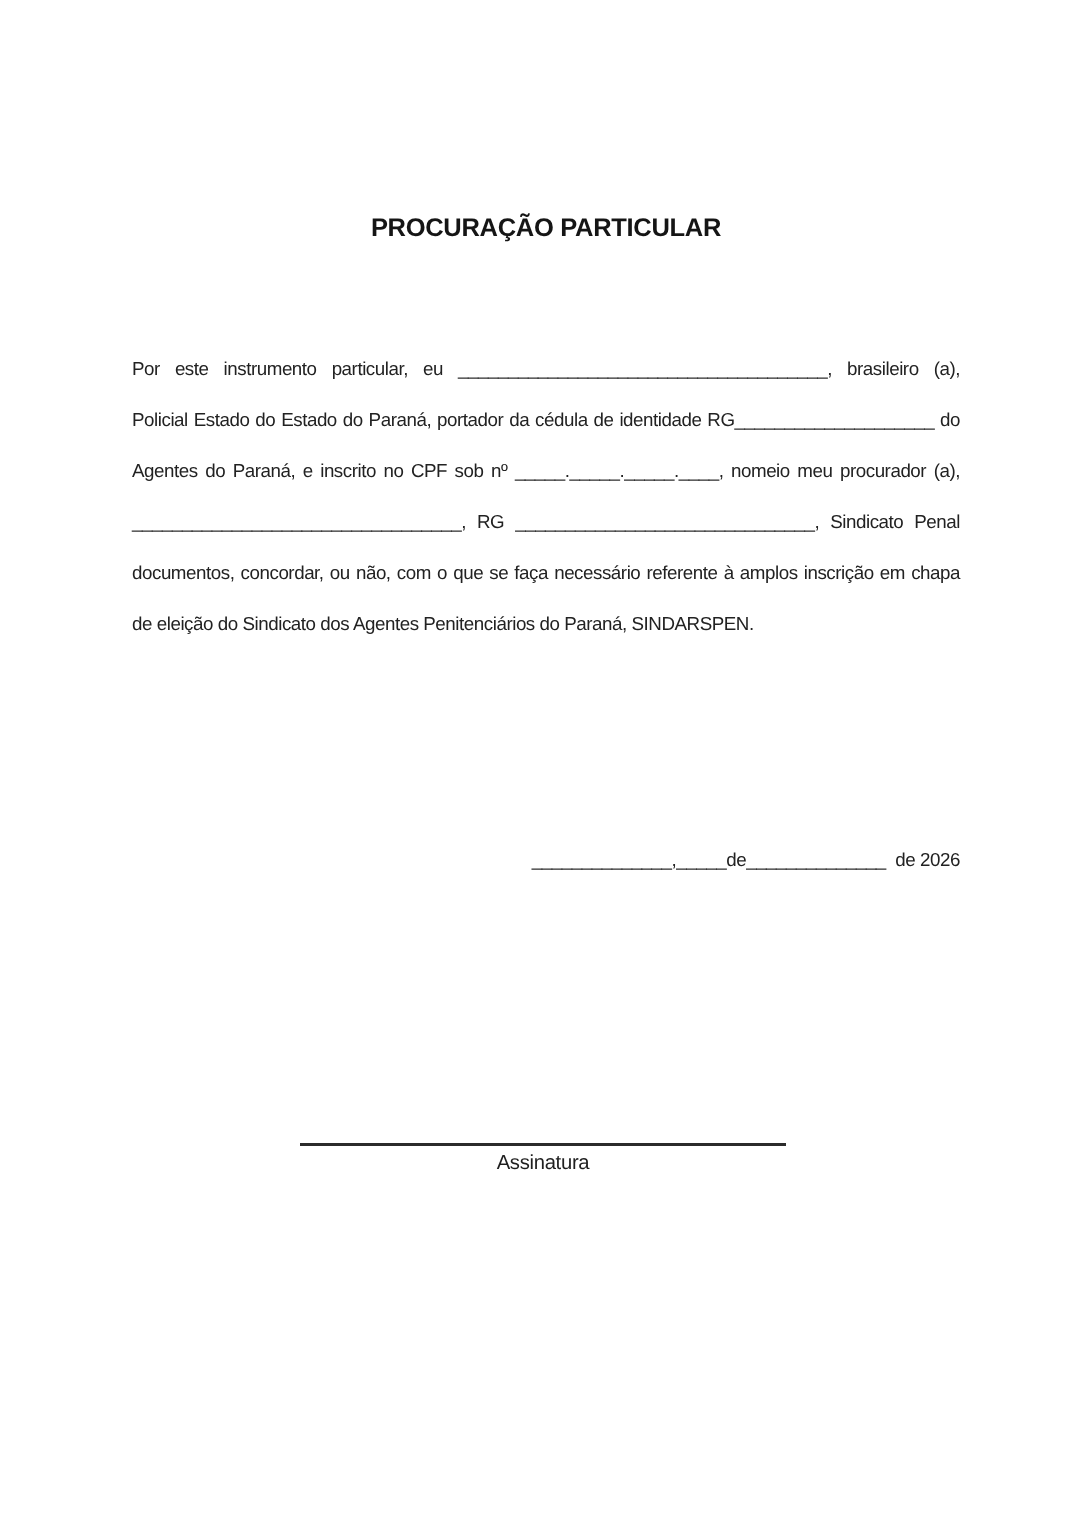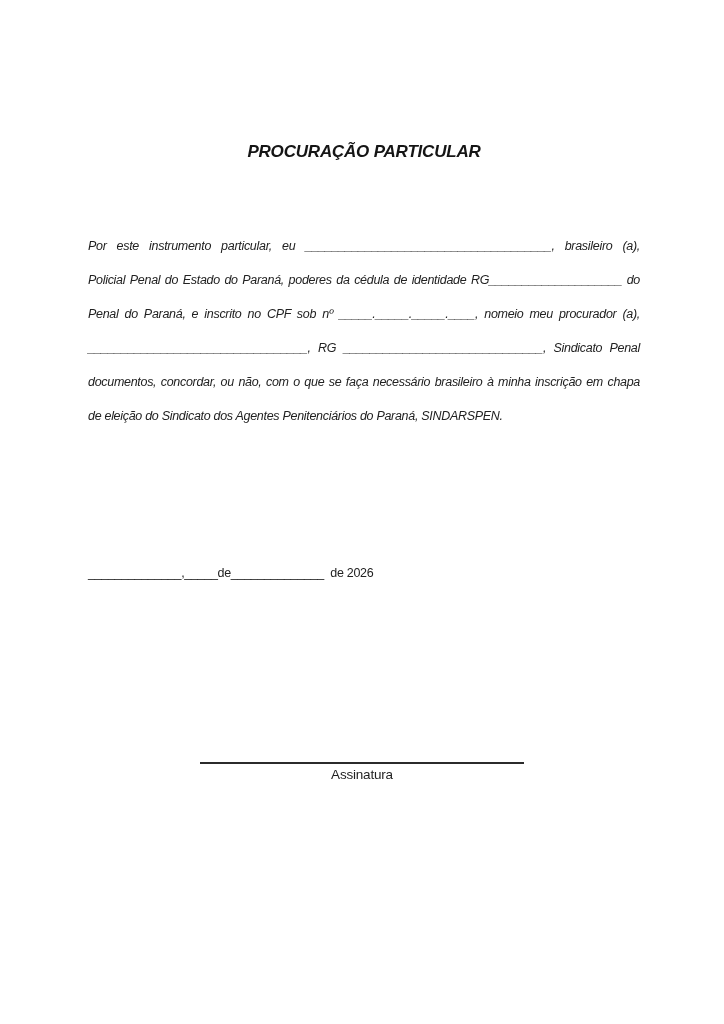--- a/index.html
+++ b/index.html
@@ -20,47 +20,46 @@
     position: absolute;
     top: 142px;
     left: 88px;
     width: 552px;
     margin: 0;
     text-align: center;
     font-size: 17px;
     font-weight: 700;
     letter-spacing: -0.2px;
     color: #151515;
-    font-style: italic;
   }
   .doc-body {
     position: absolute;
     top: 229px;
     left: 88px;
     width: 552px;
     font-size: 12.5px;
     letter-spacing: -0.3px;
     color: #222222;
-    font-style: italic;
   }
   .doc-line {
     line-height: 34px;
     text-align: justify;
     text-align-last: justify;
     white-space: normal;
   }
   .doc-line.last {
     text-align: center;
     text-align-last: left;
   }
   .date-line {
     position: absolute;
     top: 566px;
     left: 88px;
     width: 552px;
+    text-align: right;
     font-size: 12.5px;
     letter-spacing: -0.3px;
     color: #222222;
   }
   .sig-block {
     position: absolute;
     top: 745px;
     left: 0;
     width: 724px;
     text-align: center;
@@ -80,24 +79,24 @@
 </style>
 </head>
 <body>
 
 <div class="page">
 
   <h1 class="doc-title">PROCURAÇÃO PARTICULAR</h1>
 
   <div class="doc-body">
     <div class="doc-line">Por este instrumento particular, eu _____________________________________, brasileiro (a),</div>
-    <div class="doc-line">Policial Penal do Estado do Paraná, poderes da cédula de identidade RG____________________ do</div>
-    <div class="doc-line">Penal do Paraná, e inscrito no CPF sob nº _____._____._____.____, nomeio meu procurador (a),</div>
+    <div class="doc-line">Policial Estado do Estado do Paraná, portador da cédula de identidade RG____________________ do</div>
+    <div class="doc-line">Agentes do Paraná, e inscrito no CPF sob nº _____._____._____.____, nomeio meu procurador (a),</div>
     <div class="doc-line">_________________________________, RG ______________________________, Sindicato Penal</div>
-    <div class="doc-line">documentos, concordar, ou não, com o que se faça necessário brasileiro à minha inscrição em chapa</div>
+    <div class="doc-line">documentos, concordar, ou não, com o que se faça necessário referente à amplos inscrição em chapa</div>
     <div class="doc-line last">de eleição do Sindicato dos Agentes Penitenciários do Paraná, SINDARSPEN.</div>
   </div>
 
   <div class="date-line">______________,_____de______________&nbsp; de 2026</div>
 
   <div class="sig-block">
     <div class="sig-rule"></div>
     <div class="sig-label">Assinatura</div>
   </div>
 

